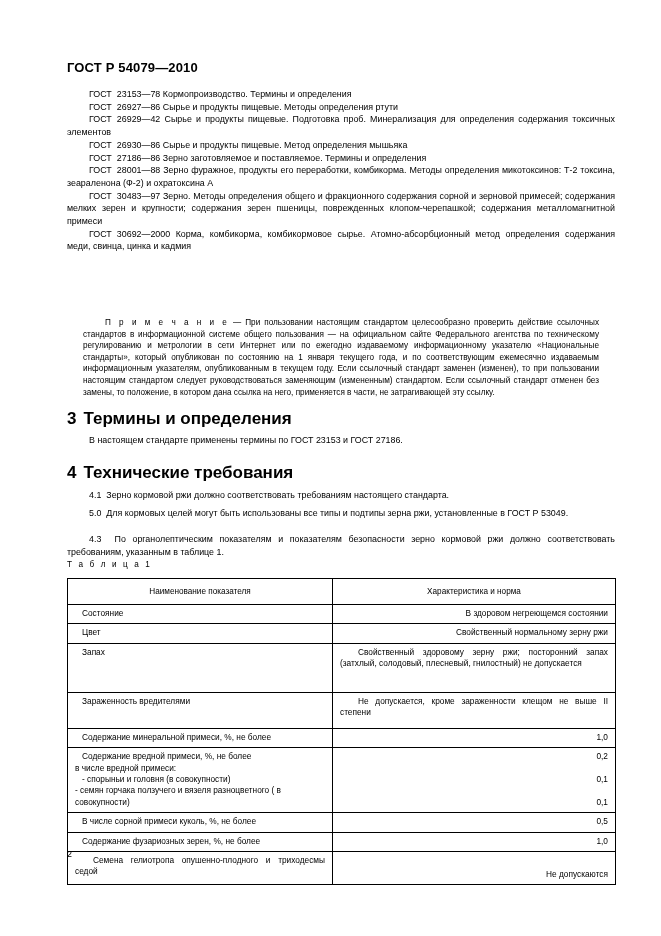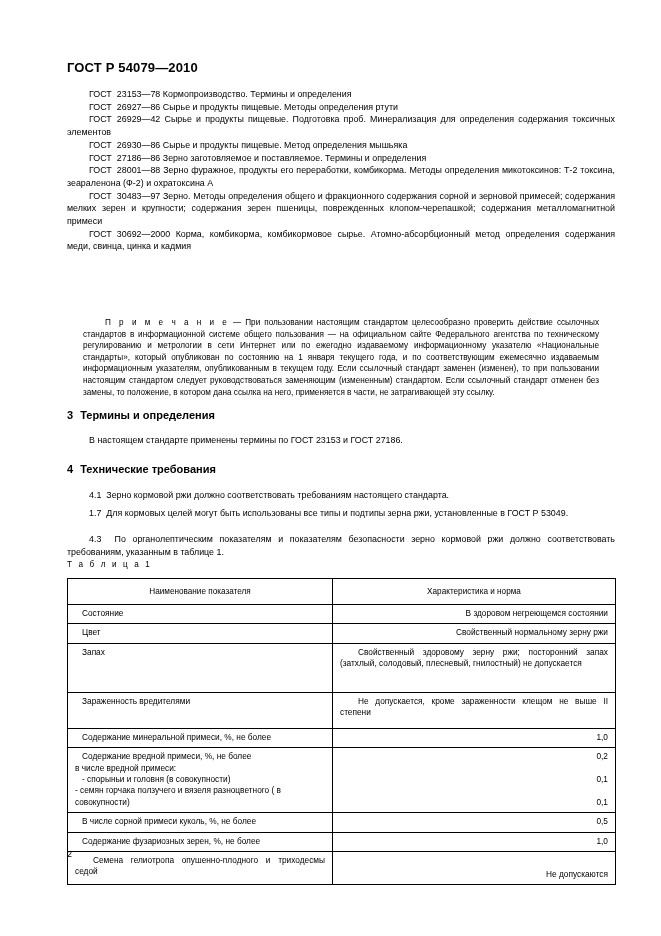--- a/index.html
+++ b/index.html
@@ -70,21 +70,21 @@
     margin: 16px;
   }
   .note-label {
     letter-spacing: 2.1px;
   }
 
   
   .section-head {
     position: absolute;
     left: 67px;
-    font-size: 11px;
+    font-size: 17px;
     font-weight: bold;
     white-space: nowrap;
   }
   .section-head .num { margin-right: 7px; }
   #sec3 { top: 409px; }
   #sec4 { top: 463px; }
 
   .body-para {
     position: absolute;
     left: 67px;
@@ -189,21 +189,21 @@
 
   <div class="section-head" id="sec3">
     <span class="num">3</span><span>Термины и определения</span>
   </div>
   <p class="body-para" id="p-sec3">В настоящем стандарте применены термины по ГОСТ 23153 и ГОСТ 27186.</p>
 
   <div class="section-head" id="sec4">
     <span class="num">4</span><span>Технические требования</span>
   </div>
   <p class="body-para" id="p-41"><span class="num">4.1</span>&nbsp; <span>Зерно кормовой ржи должно соответствовать требованиям настоящего стандарта.</span></p>
-  <p class="body-para" id="p-42"><span class="num">1.7</span>&nbsp; <span>Для кормовых целей могут быть использованы все типы и подтипы зерна ржи, установленные в ГОСТ Р 53049.</span></p>
+  <p class="body-para" id="p-42"><span class="num">5.0</span>&nbsp; <span>Для кормовых целей могут быть использованы все типы и подтипы зерна ржи, установленные в ГОСТ Р 53049.</span></p>
   <p class="body-para" id="p-43"><span class="num">4.3</span>&nbsp; <span>По органолептическим показателям и показателям безопасности зерно кормовой ржи должно соответствовать требованиям, указанным в таблице 1.</span></p>
 
   <div class="table-caption">Т а б л и ц а  1</div>
 
   <table class="spec-table">
     <colgroup>
         <col class="c1">
         <col class="c2">
       </colgroup>
     <thead>

